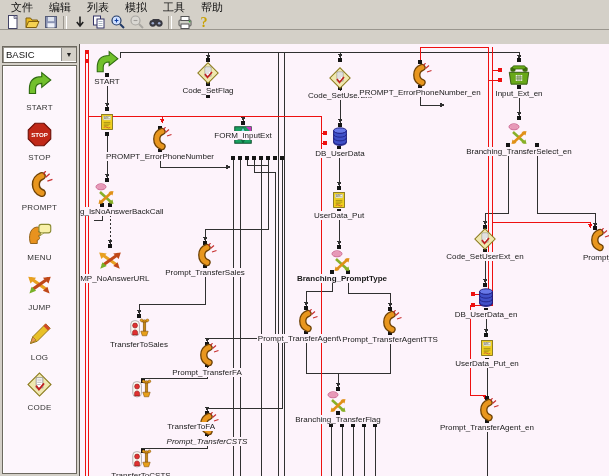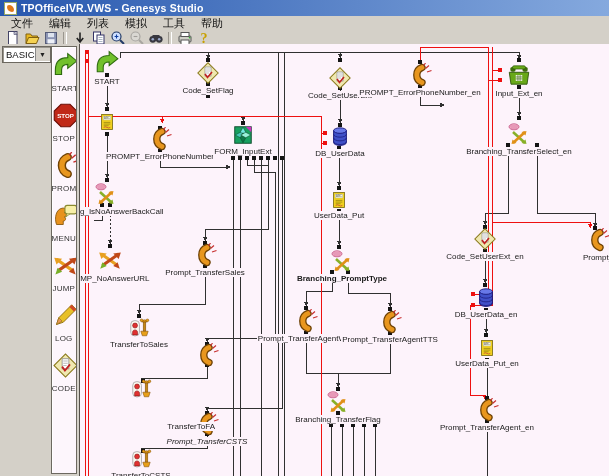--- a/index.html
+++ b/index.html
@@ -17,45 +17,41 @@
   .menu-item{padding:0 8px;cursor:default;}
   .toolbar{height:14px;display:flex;align-items:center;padding:1px 3px 0 3px;
            border-bottom:1px solid #9a968e;}
   .tbtn{width:19px;height:15px;border:none;background:transparent;padding:0;margin:0;
         display:flex;align-items:center;justify-content:center;}
   .tbtn.disabled{opacity:.4;filter:grayscale(1);}
   .tsep{width:2px;height:13px;border-left:1px solid #9a968e;border-right:1px solid #fff;
         margin:0 3px;}
   .main{position:absolute;top:44px;left:0;width:609px;bottom:0;display:flex;}
   .sidebar{width:80px;flex:0 0 80px;background:#d4d0c8;border-right:1px solid #55514b;
-           display:flex;flex-direction:row;box-sizing:border-box;padding:2px;}
+           display:flex;flex-direction:column;box-sizing:border-box;padding:2px;}
   .combo{height:15px;background:#fff;border:1px solid #6c685f;box-shadow:inset 1px 1px 0 #9a968e;
          display:flex;align-items:center;font-size:9.5px;color:#111;margin-bottom:2px;}
   .combo-text{flex:1;padding-left:3px;}
   .combo-btn{width:14px;height:13px;background:#d4d0c8;border-left:1px solid #888;
              display:flex;align-items:center;justify-content:center;font-size:7px;color:#222;}
   .palette{flex:1;background:#fdf6fc;border:1px solid #6c685f;box-shadow:inset 1px 1px 0 #fff;
            overflow:hidden;text-align:center;padding-top:5px;}
   .pal-item{margin-bottom:9px;cursor:default;}
   .pal-label{font-size:8px;color:#333;margin-top:1px;letter-spacing:.2px;}
   .canvas{flex:1;position:relative;background:#fdf3fb;overflow:hidden;}
   .edges{position:absolute;left:0;top:0;shape-rendering:crispEdges;}
   .node{position:absolute;z-index:2;}
   .nlabel{position:absolute;z-index:3;width:150px;text-align:center;font-size:8px;
           line-height:9px;color:#1a1a1a;pointer-events:none;}
   .nlabel span{background:#fdf3fb;padding:0 1px;}
 </style>
 </head>
 <body>
 
 <div class="window">
-  <div class="titlebar">
-    <span class="titleicon"></span>
-    <span class="titletext">TPOfficeIVR.VWS - Genesys Studio</span>
-  </div>
   <div class="menubar" id="menubar">
       <span class="menu-item">文件</span>
       <span class="menu-item">编辑</span>
       <span class="menu-item">列表</span>
       <span class="menu-item">模拟</span>
       <span class="menu-item">工具</span>
       <span class="menu-item">帮助</span>
     </div>
   <div class="toolbar" id="toolbar">
       <button class="tbtn">
@@ -339,21 +335,21 @@
           </svg></div>
         <div class="nlabel" style="left: 5px; top: 108px;"><span>PROMPT_ErrorPhoneNumber</span></div>
         <div class="node" style="left: 152px; top: 80px;"><svg width="22" height="22" viewBox="0 0 24 24">
             <rect x="3" y="3" width="18" height="18" fill="#18a060" stroke="#0a4a28"></rect>
             <path d="M21 3 h-6 l6 6 Z" fill="#d030c0"></path>
             <polygon points="12,3.5 15,9 12,14.5 9,9" fill="#70e8e0" stroke="#0a4a28" stroke-width=".6"></polygon>
             <polygon points="3.5,12 9,15 14.5,12 9,9" fill="#48c8b8" stroke="#0a4a28" stroke-width=".6"></polygon>
             <polygon points="12,9.5 15,15 12,20.5 9,15" fill="#0e7848" stroke="#0a4a28" stroke-width=".6"></polygon>
             <polygon points="9.5,12 15,15 20.5,12 15,9" fill="#98f0d8" stroke="#0a4a28" stroke-width=".6"></polygon>
           </svg></div>
-        <div class="nlabel" style="left: 88px; top: 103px;"><span>FORM_InputExt</span></div>
+        <div class="nlabel" style="left: 88px; top: 87px;"><span>FORM_InputExt</span></div>
         <div class="node" style="left: 14px; top: 138px;"><svg width="24" height="24" viewBox="0 0 24 24">
             <ellipse cx="7" cy="4.8" rx="5" ry="3" fill="#f8b8d0" stroke="#c05080" stroke-width=".8"></ellipse>
             <path d="M2.8 4 h8.4 M3.4 6 h7.2" stroke="#c05080" stroke-width=".6"></path>
             <path d="M6 10 L18 21" stroke="#88b028" stroke-width="2.6"></path>
             <path d="M18 10 L6 21" stroke="#e09018" stroke-width="2.6"></path>
             <polygon points="19.5,22 14.5,21 18.5,17.5" fill="#88b028"></polygon>
             <polygon points="4.5,22 9.5,21 5.5,17.5" fill="#e09018"></polygon>
             <polygon points="19.5,9 14.5,10 18.5,13.5" fill="#e09018"></polygon>
           </svg></div>
         <div class="nlabel" style="left: -49px; top: 163px;"><span>Branching_IsNoAnswerBackCall</span></div>
@@ -381,20 +377,21 @@
             <path d="M14 15.5 h8 l-1.6 5 h-4.8 Z" fill="#e8a018" stroke="#7a4a08" stroke-width=".6"></path>
             <circle cx="14.8" cy="3.6" r="1.5" fill="#e8a018" stroke="#7a4a08" stroke-width=".5"></circle>
             <circle cx="21.2" cy="3.6" r="1.5" fill="#e8a018" stroke="#7a4a08" stroke-width=".5"></circle>
           </svg></div>
         <div class="nlabel" style="left: -16px; top: 296px;"><span>TransferToSales</span></div>
         <div class="node" style="left: 115px; top: 299px;"><svg width="24" height="24" viewBox="0 0 24 24">
             <path d="M14 4.5 A8 8 0 0 0 14 19.5" stroke="#6e4206" stroke-width="7.4" fill="none" stroke-linecap="round"></path>
             <path d="M14 4.5 A8 8 0 0 0 14 19.5" stroke="#e8961e" stroke-width="4.8" fill="none" stroke-linecap="round"></path>
             <path d="M17.5 5.5 l3.5 -3 M19 9 l4.5 -1.5 M15.5 3 l2 -3" stroke="#c83030" stroke-width="1.2" fill="none"></path>
           </svg></div>
+        <div class="nlabel" style="left: 52px; top: 324px;"><span>Prompt_TransferFA</span></div>
         <div class="node" style="left: 50px; top: 334px;"><svg width="22" height="22" viewBox="0 0 24 24">
             <rect x="3" y="4" width="9.5" height="16.5" rx="4" fill="#fbf6ee" stroke="#999" stroke-width=".8"></rect>
             <circle cx="7.7" cy="9.3" r="2.7" fill="#e03030" stroke="#801010" stroke-width=".6"></circle>
             <path d="M5 16.5 c0 -3.2 5.4 -3.2 5.4 0 l0 3 -5.4 0 Z" fill="#e03030" stroke="#801010" stroke-width=".6"></path>
             <path d="M15 5.5 a3 2.4 0 0 1 6 0 Z" fill="#e8a018" stroke="#7a4a08" stroke-width=".6"></path>
             <rect x="16.6" y="5.5" width="2.8" height="10" fill="#c88818" stroke="#7a4a08" stroke-width=".6"></rect>
             <path d="M14 15.5 h8 l-1.6 5 h-4.8 Z" fill="#e8a018" stroke="#7a4a08" stroke-width=".6"></path>
             <circle cx="14.8" cy="3.6" r="1.5" fill="#e8a018" stroke="#7a4a08" stroke-width=".5"></circle>
             <circle cx="21.2" cy="3.6" r="1.5" fill="#e8a018" stroke="#7a4a08" stroke-width=".5"></circle>
           </svg></div>

